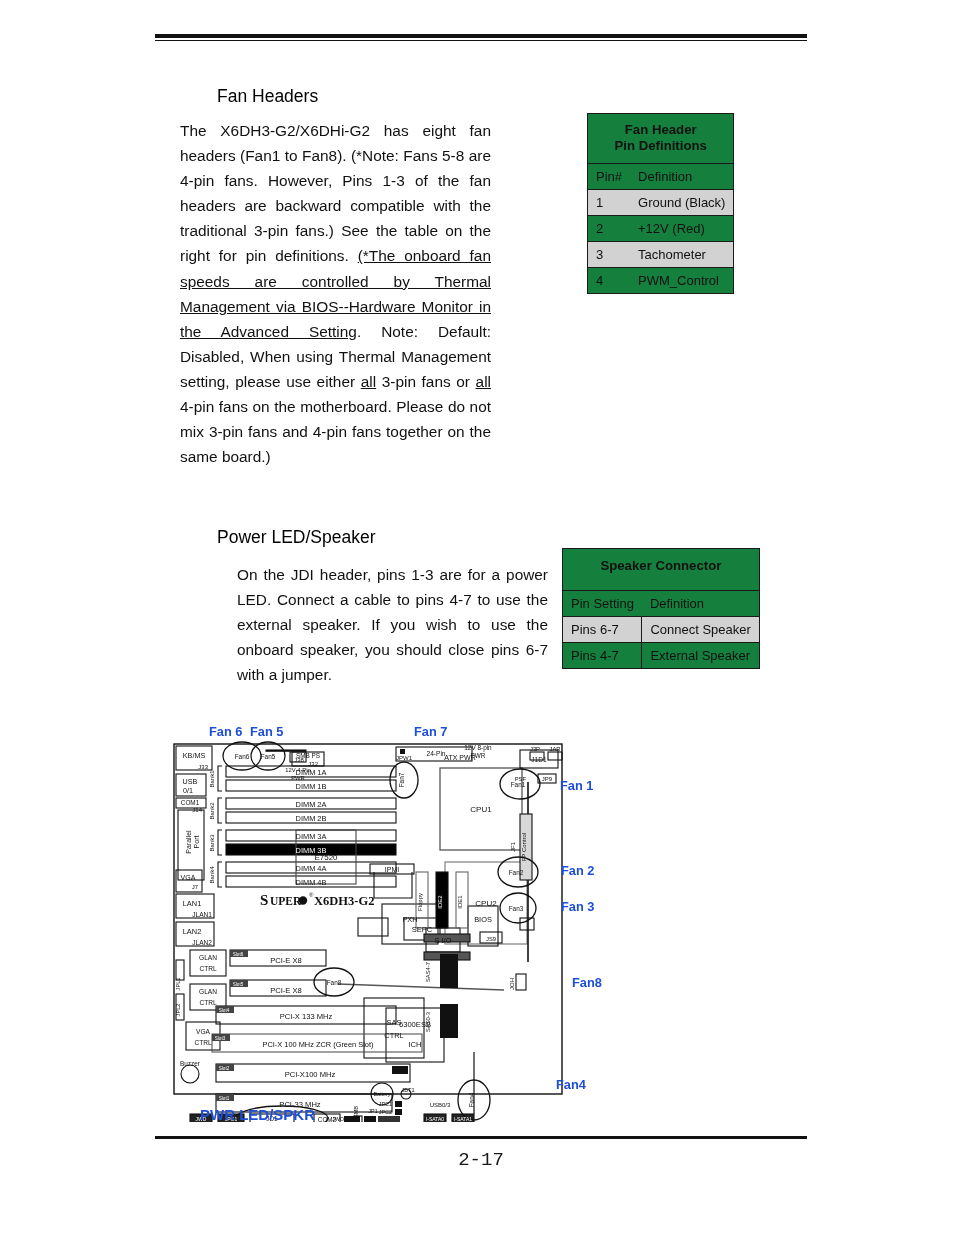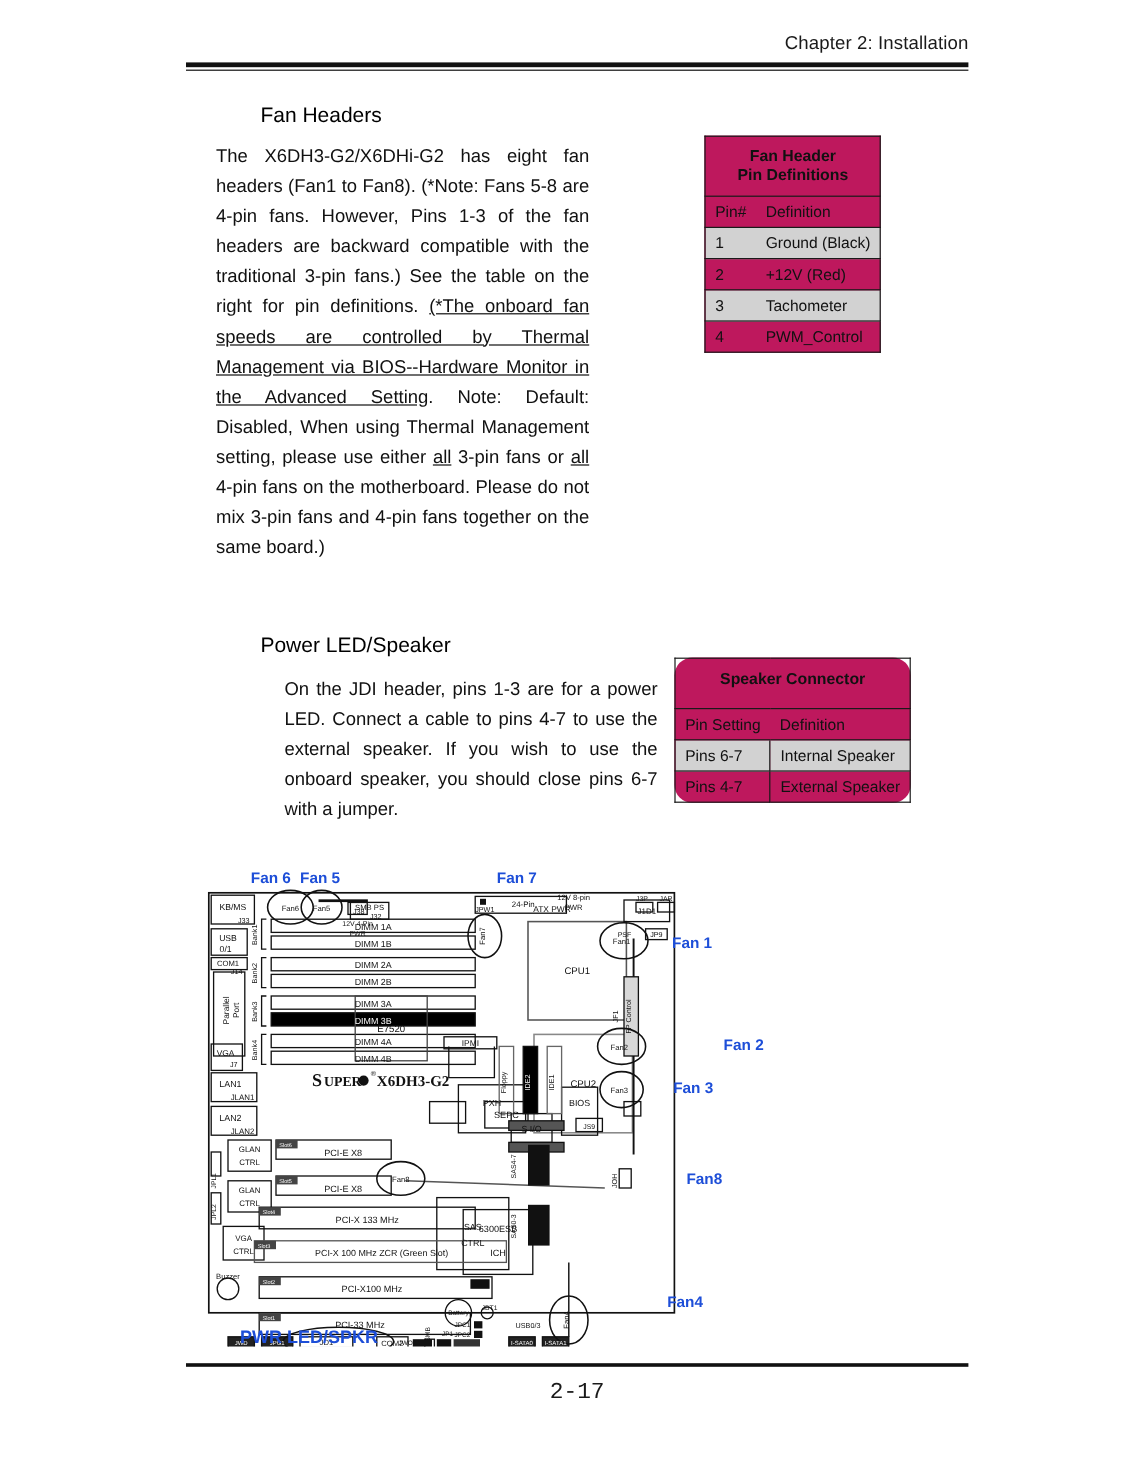--- a/index.html
+++ b/index.html
@@ -75,21 +75,21 @@
 
   #fan-headers-heading { left: 217px; top: 86px; }
   #fan-headers-text    { left: 180px; top: 118px; }
   #power-led-heading   { left: 217px; top: 527px; }
   #power-led-text      { left: 192px; top: 562px; margin-left: 45px; }
 
   
   .spec-table {
     position: absolute;
     border-collapse: collapse;
-    background: #be185d;
+    background: #15803d;
     font-size: 13px;
     color: #111;
   }
   .spec-table td, .spec-table th {
     border: 1.4px solid #1a1a1a;
     padding: 5px 8px;
     font-weight: normal;
     text-align: left;
     white-space: nowrap;
   }
@@ -100,21 +100,21 @@
     line-height: 16px;
     padding: 8px 10px 9px;
   }
   .spec-table tr.shaded td { background: #d2d2d2; }
   .spec-table td.nb-r { border-right: none; }
   .spec-table td.nb-l { border-left: none; }
 
   #fan-header-table { left: 587px; top: 113px; width: 147px; }
   #fan-header-table td.pin-col { width: 34px; }
 
-  #speaker-table { left: 562px; top: 548px; width: 197px; border-radius: 15px; }
+  #speaker-table { left: 562px; top: 548px; width: 197px; }
   #speaker-table .tbl-title { padding: 9px 10px 16px; }
 
   
   #mb-diagram {
     position: absolute;
     left: 168px;
     top: 722px;
     width: 400px;
     height: 400px;
   }
@@ -125,31 +125,30 @@
     position: absolute;
     font-size: 12.8px;
     font-weight: bold;
     color: #1d4ed8;
     white-space: nowrap;
   }
   #lbl-fan6  { left: 209px; top: 724px; }
   #lbl-fan5  { left: 250px; top: 724px; }
   #lbl-fan7  { left: 414px; top: 724px; }
   #lbl-fan1  { left: 560px; top: 778px; text-align: center; }
-  #lbl-fan2  { left: 561px; top: 863px; margin-left: 42px; }
+  #lbl-fan2  { left: 561px; top: 863px; }
   #lbl-fan3  { left: 561px; top: 899px; }
   #lbl-fan8  { left: 572px; top: 975px; }
   #lbl-fan4  { left: 556px; top: 1077px; }
   #lbl-pwrled{ left: 200px; top: 1106px; font-size: 15px; }
 </style>
 </head>
 <body>
 
 <div id="page-header">
-  <div id="header-title">Chapter 2: Installation</div>
   <div id="header-rule"></div>
 </div>
 
 <div id="fan-headers-heading" class="section-heading">Fan Headers</div>
 
 <div id="fan-headers-text" class="body-col">
   <p>
     <span>The X6DH3-G2/X6DHi-G2 has eight fan headers  (Fan1 to Fan8).  (*Note: Fans 5-8 are 4-pin fans. However,  Pins 1-3 of the fan headers are backward compatible with the traditional 3-pin fans.) See the table on the right for pin definitions. </span><span class="u">(*The onboard fan speeds are controlled by Thermal Management via BIOS--Hardware Monitor in the Advanced Setting</span><span>. Note: Default: Disabled, When using Thermal Management setting, please use either </span><span class="u">all</span><span> 3-pin fans or </span><span class="u">all</span><span> 4-pin fans on the motherboard. Please do not mix 3-pin fans and 4-pin fans together on the same board.)</span>
   </p>
 </div>
@@ -195,21 +194,21 @@
   <tbody>
     <tr>
       <td class="tbl-title" colspan="2">Speaker Connector</td>
     </tr>
     <tr>
       <td class="nb-r">Pin Setting</td>
       <td class="nb-l">Definition</td>
     </tr>
     <tr class="shaded">
       <td>Pins 6-7</td>
-      <td>Internal Speaker</td>
+      <td>Connect Speaker</td>
     </tr>
     <tr>
       <td>Pins 4-7</td>
       <td>External Speaker</td>
     </tr>
   </tbody>
 </table>
 
 <div id="mb-diagram">
   <svg id="mb-svg" width="400" height="400" viewBox="0 0 400 400">

